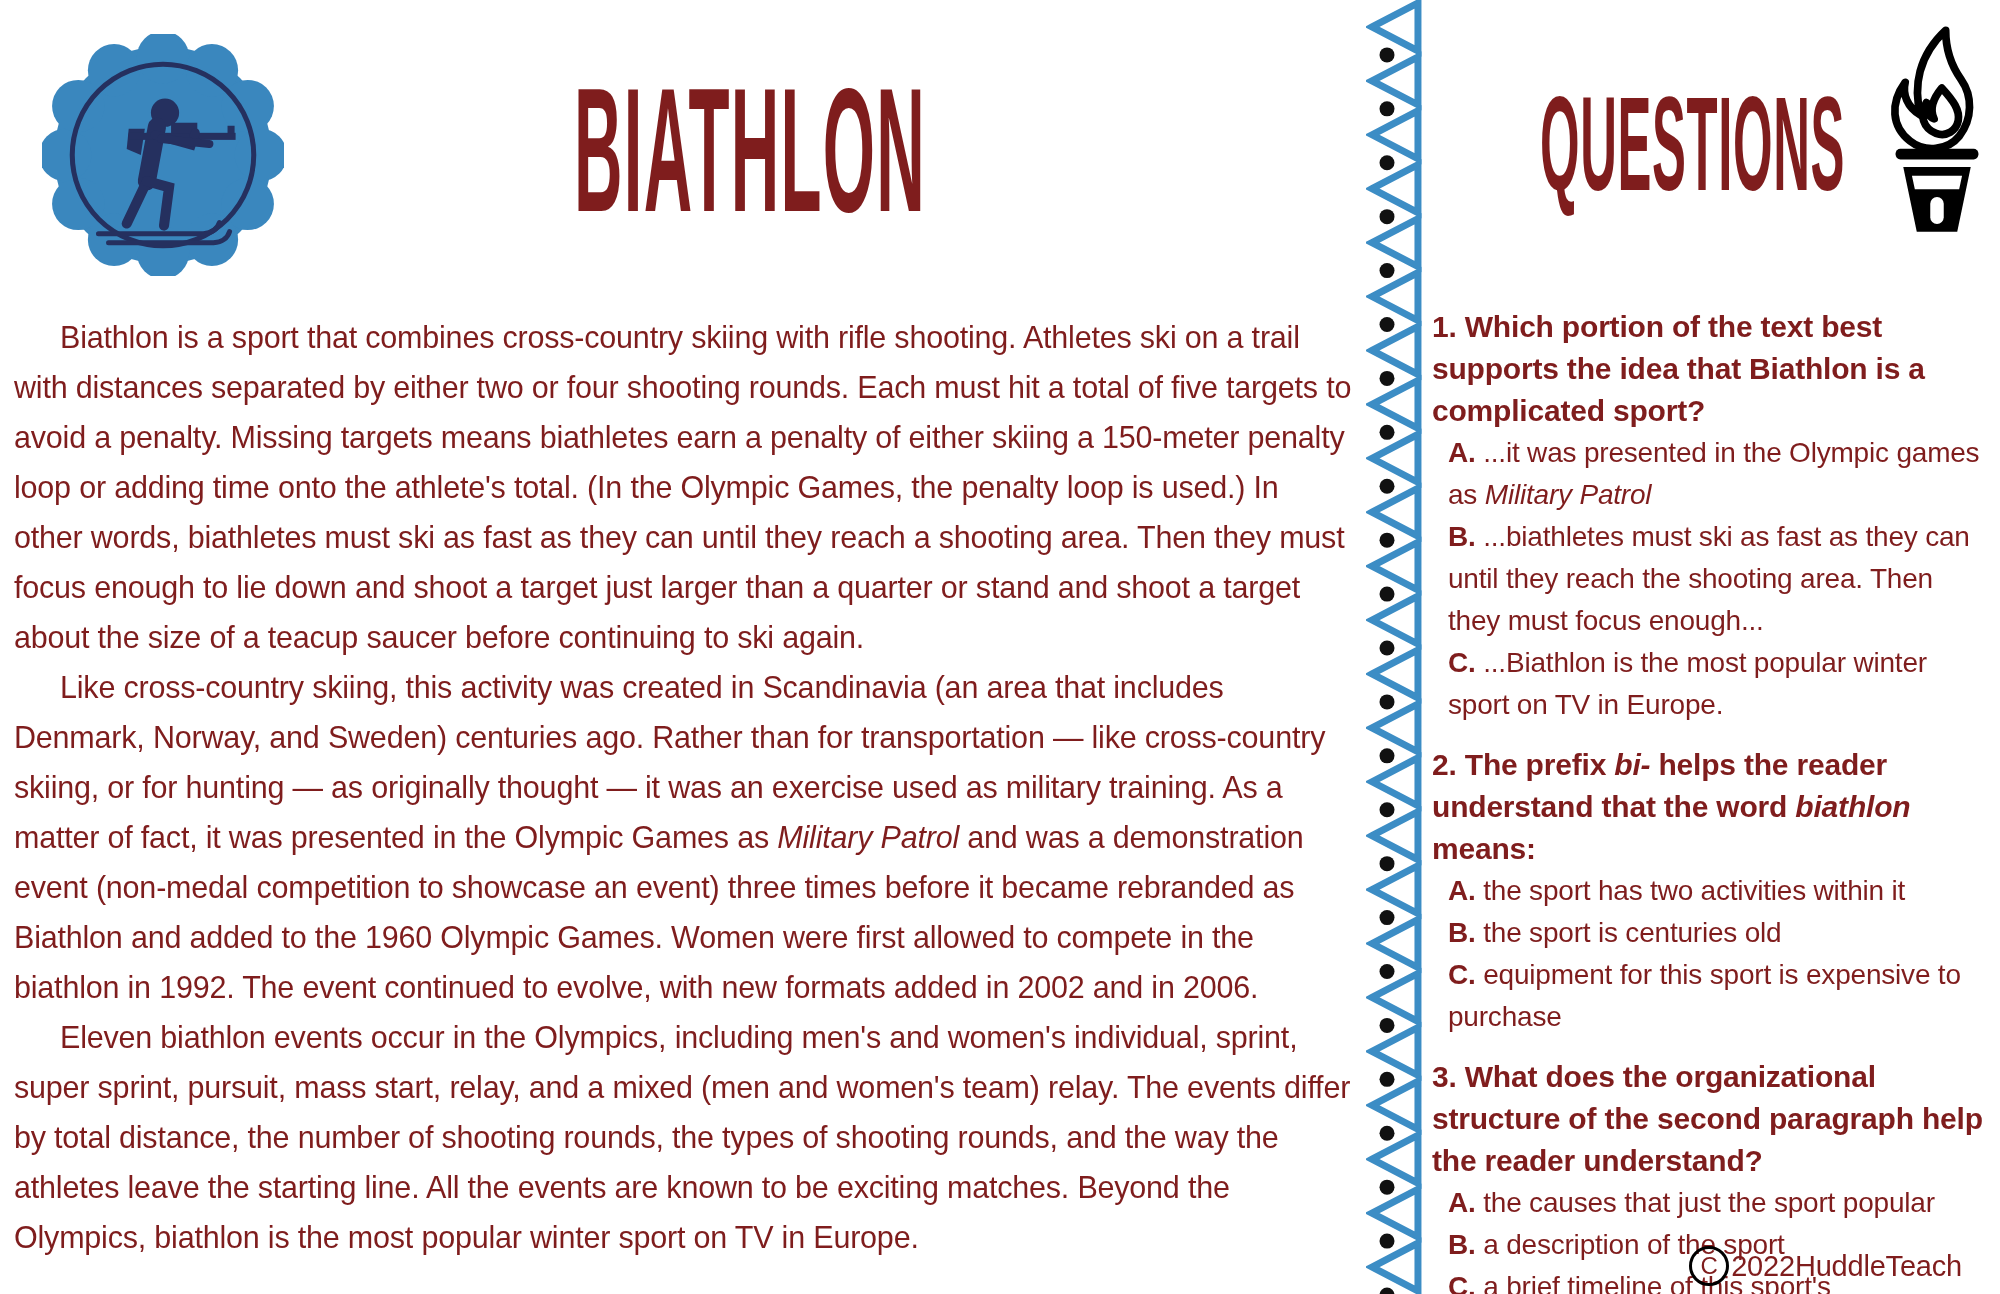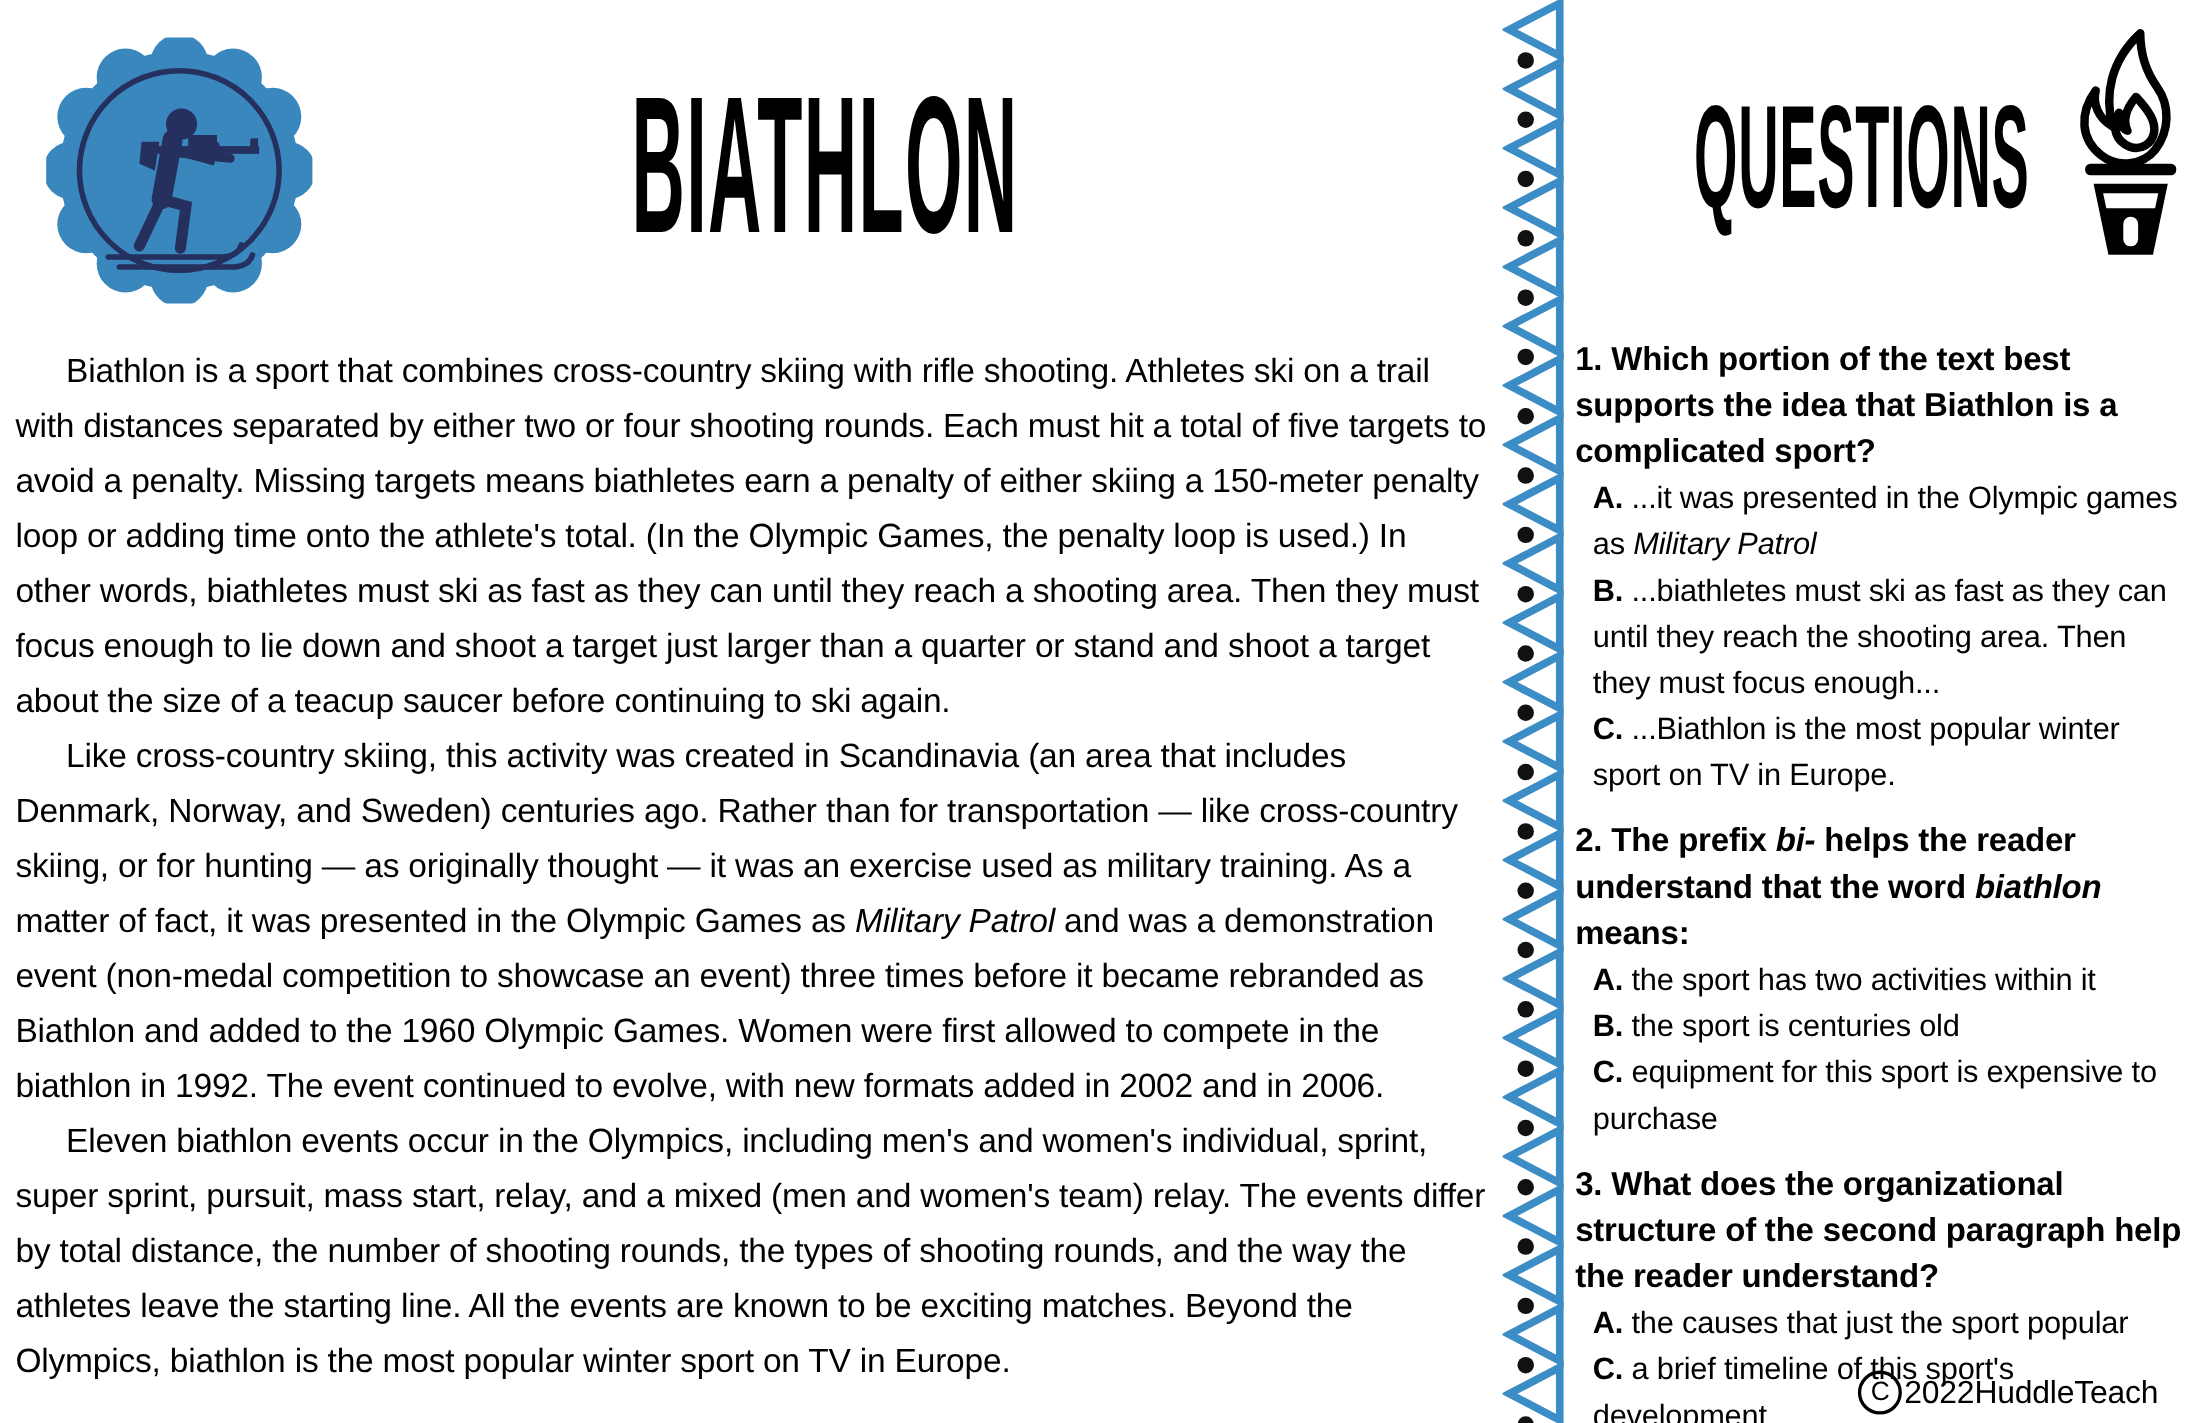--- a/index.html
+++ b/index.html
@@ -1,18 +1,18 @@
 <!DOCTYPE html>
 <html><head>
 <meta charset="utf-8">
 <style>
   html,body{margin:0;padding:0;background:#ffffff;}
   .page{
     position:relative;width:2000px;height:1294px;background:#ffffff;overflow:hidden;
-    font-family:"Liberation Sans","DejaVu Sans",sans-serif;color:#000000;
+    font-family:"Liberation Sans","DejaVu Sans",sans-serif;color:#7f1d1d;
   }
   
   .left-col{position:absolute;left:0;top:0;width:1352px;height:1294px;}
   .badge{position:absolute;left:42px;top:34px;width:242px;height:242px;}
   .page-title{
     position:absolute;left:400px;top:62px;width:700px;margin:0;
     text-align:center;font-weight:bold;font-size:112px;line-height:1;
     letter-spacing:2px;white-space:nowrap;
     transform:scale(0.60,1.58);transform-origin:50% 0;
   }
@@ -157,20 +157,21 @@
       <div class="question">
         <p class="q-prompt"><span>2. The prefix </span><span class="ital">bi-</span><span> helps the reader understand that the word </span><span class="ital">biathlon</span><span> means:</span></p>
         <p class="option"><span class="opt-letter">A.</span> <span>the sport has two activities within it</span></p>
         <p class="option"><span class="opt-letter">B.</span> <span>the sport is centuries old</span></p>
         <p class="option"><span class="opt-letter">C.</span> <span>equipment for this sport is expensive to purchase</span></p>
       </div>
 
       <div class="question">
         <p class="q-prompt">3. What does the organizational structure of the second paragraph help the reader understand?</p>
         <p class="option"><span class="opt-letter">A.</span> <span>the causes that just the sport popular</span></p>
+        <p class="option"><span class="opt-letter">B.</span> <span>a description of the sport</span></p>
         <p class="option"><span class="opt-letter">C.</span> <span>a brief timeline of this sport's development</span></p>
       </div>
 
     </div>
   </div>
 
   <div class="copyright">
     <span class="c-circle">C</span>
     <span>2022HuddleTeach</span>
   </div>

